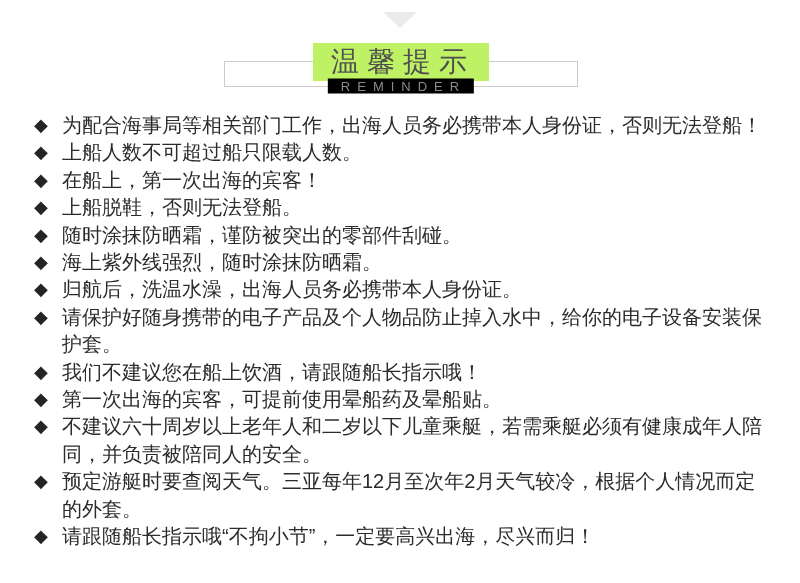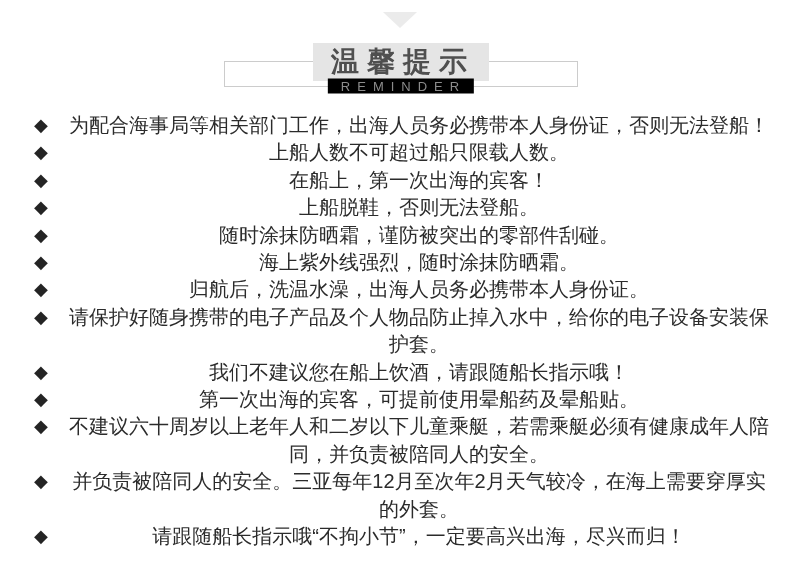--- a/index.html
+++ b/index.html
@@ -27,24 +27,24 @@
     position: absolute;
     top: 61px; left: 224px;
     width: 354px; height: 26px;
     border: 1px solid #cccccc;
     box-sizing: border-box;
   }
   .page-title {
     position: absolute;
     left: 50%; top: 0;
     transform: translate(-50%, -50%);
-    background: #e5e5e5;
+    background: #bef264;
     padding: 0 14px 0 18px;
     font-size: 28px;
-    font-weight: bold;
+    font-weight: normal;
     color: #4f4f4f;
     letter-spacing: 8px;
     white-space: nowrap;
   }
   .page-subtitle {
     position: absolute;
     left: 50%; top: 100%;
     transform: translate(-50%, -50%);
     background: #000000;
     padding: 0 8px 0 13px;
@@ -72,21 +72,20 @@
     flex: 0 0 auto;
     width: 17px;
     margin-right: 11px;
     font-size: 18px;
     line-height: 27.4px;
     color: #242424;
   }
   .tip .text {
     flex: 1 1 auto;
     white-space: pre-line;
-    text-align: center;
   }
 </style>
 </head>
 <body>
 
 <div>
 
   <div class="down-triangle"></div>
 
   <div class="header-frame">
@@ -136,21 +135,21 @@
       <span class="bullet">◆</span>
       <span class="text">第一次出海的宾客，可提前使用晕船药及晕船贴。</span>
     </li>
     <li class="tip">
       <span class="bullet">◆</span>
       <span class="text">不建议六十周岁以上老年人和二岁以下儿童乘艇，若需乘艇必须有健康成年人陪
 同，并负责被陪同人的安全。</span>
     </li>
     <li class="tip">
       <span class="bullet">◆</span>
-      <span class="text">并负责被陪同人的安全。三亚每年12月至次年2月天气较冷，在海上需要穿厚实
+      <span class="text">预定游艇时要查阅天气。三亚每年12月至次年2月天气较冷，根据个人情况而定
 的外套。</span>
     </li>
     <li class="tip">
       <span class="bullet">◆</span>
       <span class="text">请跟随船长指示哦“不拘小节”，一定要高兴出海，尽兴而归！</span>
     </li>
   </ul>
 
 </div>
 

